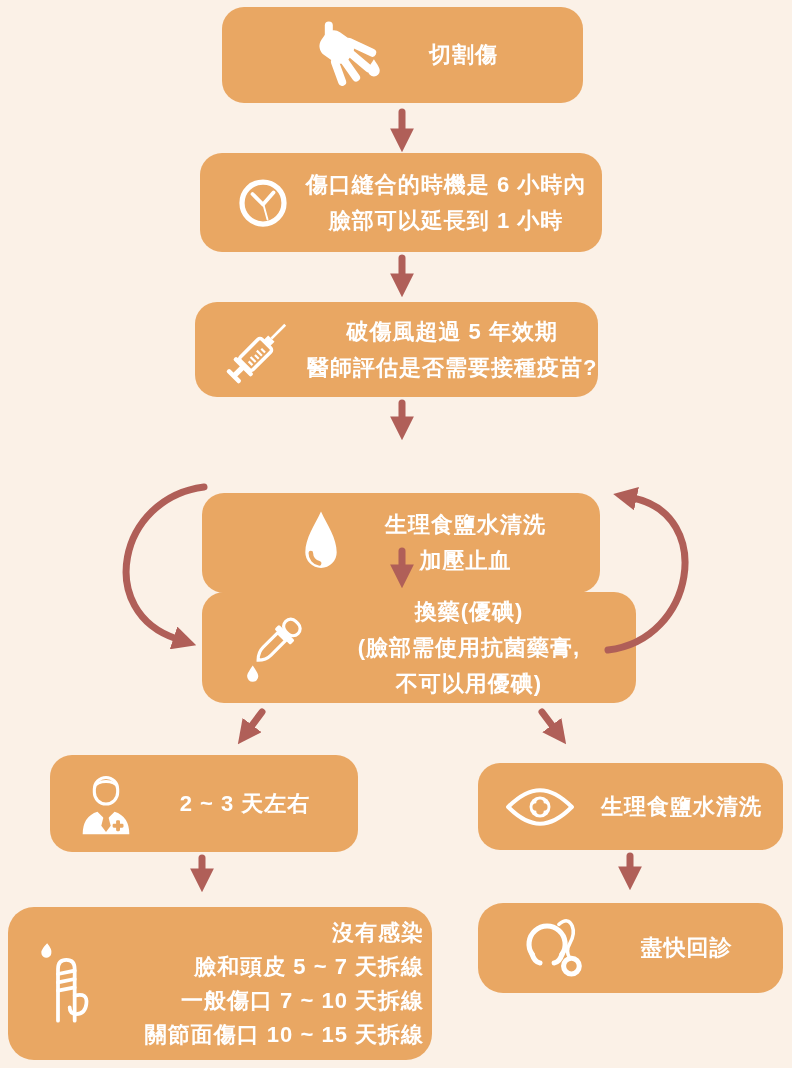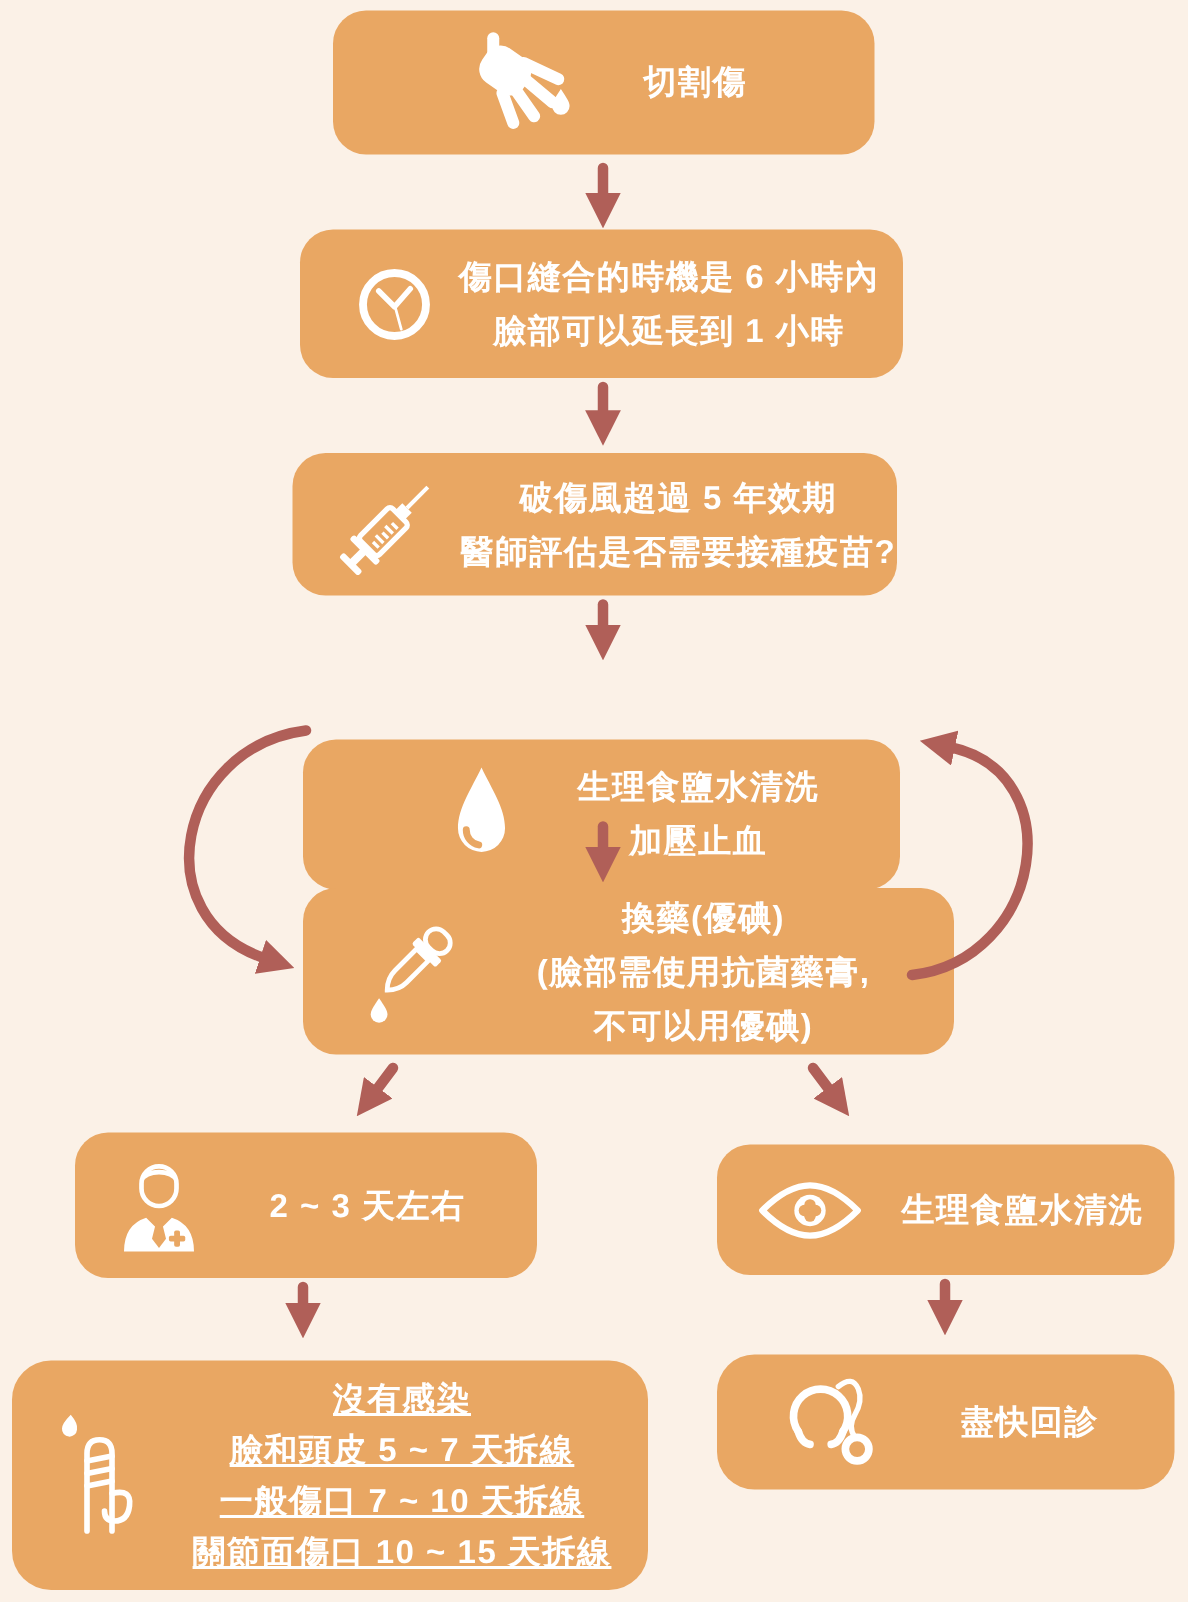--- a/index.html
+++ b/index.html
@@ -8,21 +8,21 @@
     background:#FBF1E7;
     font-family:"Liberation Sans",sans-serif;
   }
   .box{
     position:absolute;background:#E9A763;border-radius:22px;color:#FFFFFF;
     display:flex;align-items:center;font-weight:bold;box-sizing:border-box;
   }
   .box .lines{flex:1;text-align:center;}
   .box .line{font-size:22px;line-height:36px;letter-spacing:1px;white-space:nowrap;}
   .box .line.big{font-size:22px;line-height:34px;}
-  .box.left-align .lines{text-align:center;text-decoration:underline;}
+  .box.left-align .lines{text-align:right;}
   .box.left-align .line{line-height:34px;}
   .icon{display:flex;align-items:center;justify-content:center;flex:0 0 auto;}
   .icon svg{overflow:visible;display:block;}
   .arrow-layer{position:absolute;left:0;top:0;pointer-events:none;}
 </style>
 </head>
 <body>
 
 <div class="canvas">
 

